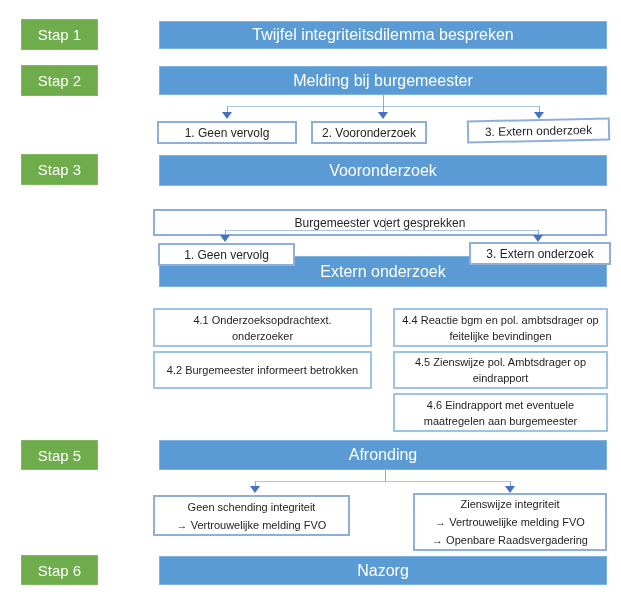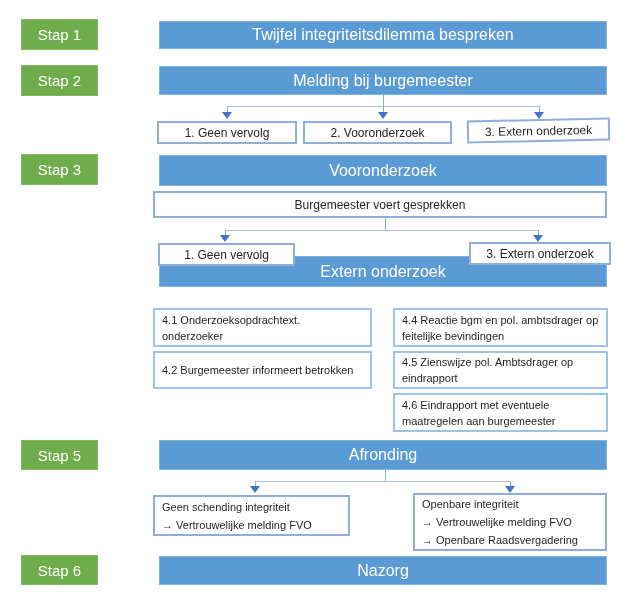--- a/index.html
+++ b/index.html
@@ -21,21 +21,21 @@
     display:flex;align-items:center;justify-content:center;
   }
   .wbox{
     position:absolute;background:#ffffff;border:2px solid #8FAFD9;
     color:#262626;font-size:12px;
     display:flex;align-items:center;justify-content:center;text-align:center;
   }
   .tbox{
     position:absolute;background:#ffffff;border:2px solid #9DC3E6;
     color:#1f1f1f;font-size:11px;line-height:16px;padding:4px 7px;
-    display:flex;flex-direction:column;justify-content:center;text-align:left;
+    display:flex;flex-direction:column;justify-content:center;text-align:center;
   }
   .tbox .ln{white-space:nowrap;}
   .vline,.stub{position:absolute;width:1px;background:#8FA9D6;}
   .hline{position:absolute;height:1px;background:#AEC4E6;}
   .arrowhead{
     position:absolute;width:0;height:0;
     border-left:5px solid transparent;border-right:5px solid transparent;
     border-top:7px solid #4472C4;
   }
   .tilt{transform:rotate(-1.2deg);}
@@ -61,24 +61,24 @@
   <div class="vline" style="left:383px;top:95px;height:11px"></div>
   <div class="hline" style="left:227px;top:106px;width:312px"></div>
   <div class="stub" style="left:227px;top:106px;height:7px"></div>
   <div class="stub" style="left:383px;top:106px;height:7px"></div>
   <div class="stub" style="left:539px;top:106px;height:7px"></div>
   <div class="arrowhead" style="left:222px;top:112px"></div>
   <div class="arrowhead" style="left:378px;top:112px"></div>
   <div class="arrowhead" style="left:534px;top:112px"></div>
 
   <div class="wbox" style="left:157px;top:121px;width:140px;height:23px">1. Geen vervolg</div>
-  <div class="wbox" style="left:303px;top:121px;width:149px;height:23px">2. Vooronderzoek</div>
+  <div class="wbox" style="left:311px;top:121px;width:116px;height:23px">2. Vooronderzoek</div>
   <div class="wbox tilt" style="left:467px;top:119px;width:143px;height:23px">3. Extern onderzoek</div>
 
-  <div class="wbox" style="left:153px;top:191px;width:454px;height:27px">Burgemeester voert gesprekken</div>
+  <div class="wbox" style="left:153px;top:209px;width:454px;height:27px">Burgemeester voert gesprekken</div>
 
   <div class="vline" style="left:385px;top:218px;height:12px"></div>
   <div class="hline" style="left:225px;top:230px;width:314px"></div>
   <div class="stub" style="left:225px;top:230px;height:6px"></div>
   <div class="stub" style="left:538px;top:230px;height:6px"></div>
   <div class="arrowhead" style="left:220px;top:235px"></div>
   <div class="arrowhead" style="left:533px;top:235px"></div>
 
   <div class="wbox" style="left:158px;top:243px;width:137px;height:23px">1. Geen vervolg</div>
   <div class="wbox" style="left:469px;top:242px;width:142px;height:23px">3. Extern onderzoek</div>
@@ -94,18 +94,18 @@
   <div class="stub" style="left:255px;top:481px;height:5px"></div>
   <div class="stub" style="left:510px;top:481px;height:5px"></div>
   <div class="arrowhead" style="left:250px;top:486px"></div>
   <div class="arrowhead" style="left:505px;top:486px"></div>
 
   <div class="tbox" style="left:153px;top:495px;width:197px;height:41px;border-color:#8FAFD9;line-height:18px">
     <div class="ln">Geen schending integriteit</div>
     <div class="ln">→ Vertrouwelijke melding FVO</div>
   </div>
   <div class="tbox" style="left:413px;top:493px;width:194px;height:58px;border-color:#8FAFD9;line-height:18px">
-    <div class="ln">Openbare integriteit</div>
+    <div class="ln">Zienswijze integriteit</div>
     <div class="ln">→ Vertrouwelijke melding FVO</div>
     <div class="ln">→ Openbare Raadsvergadering</div>
   </div>
 
 </div>
 
 </body></html>

